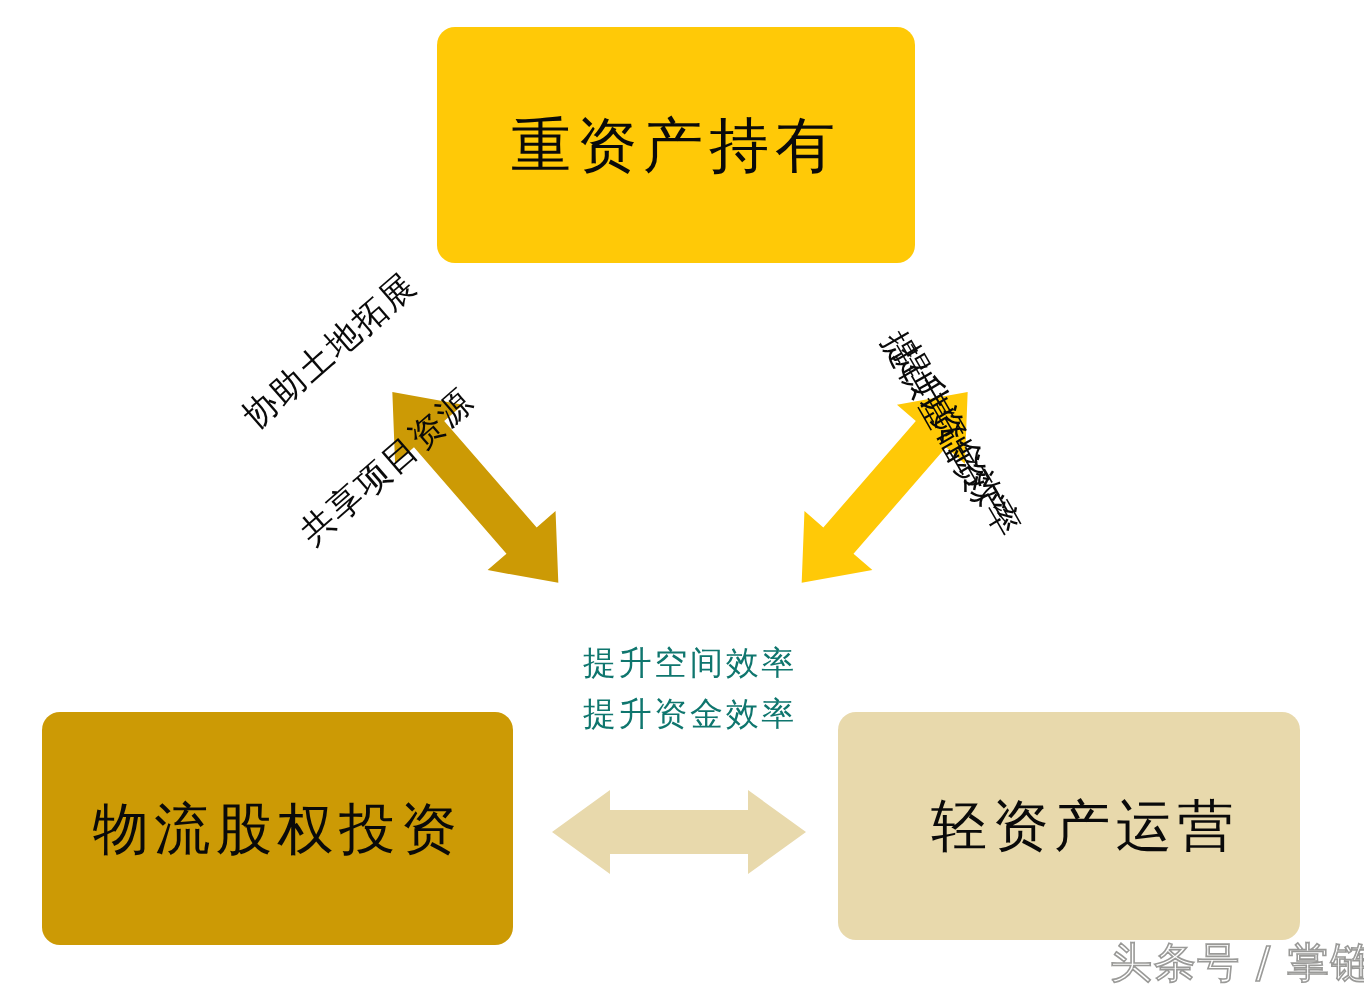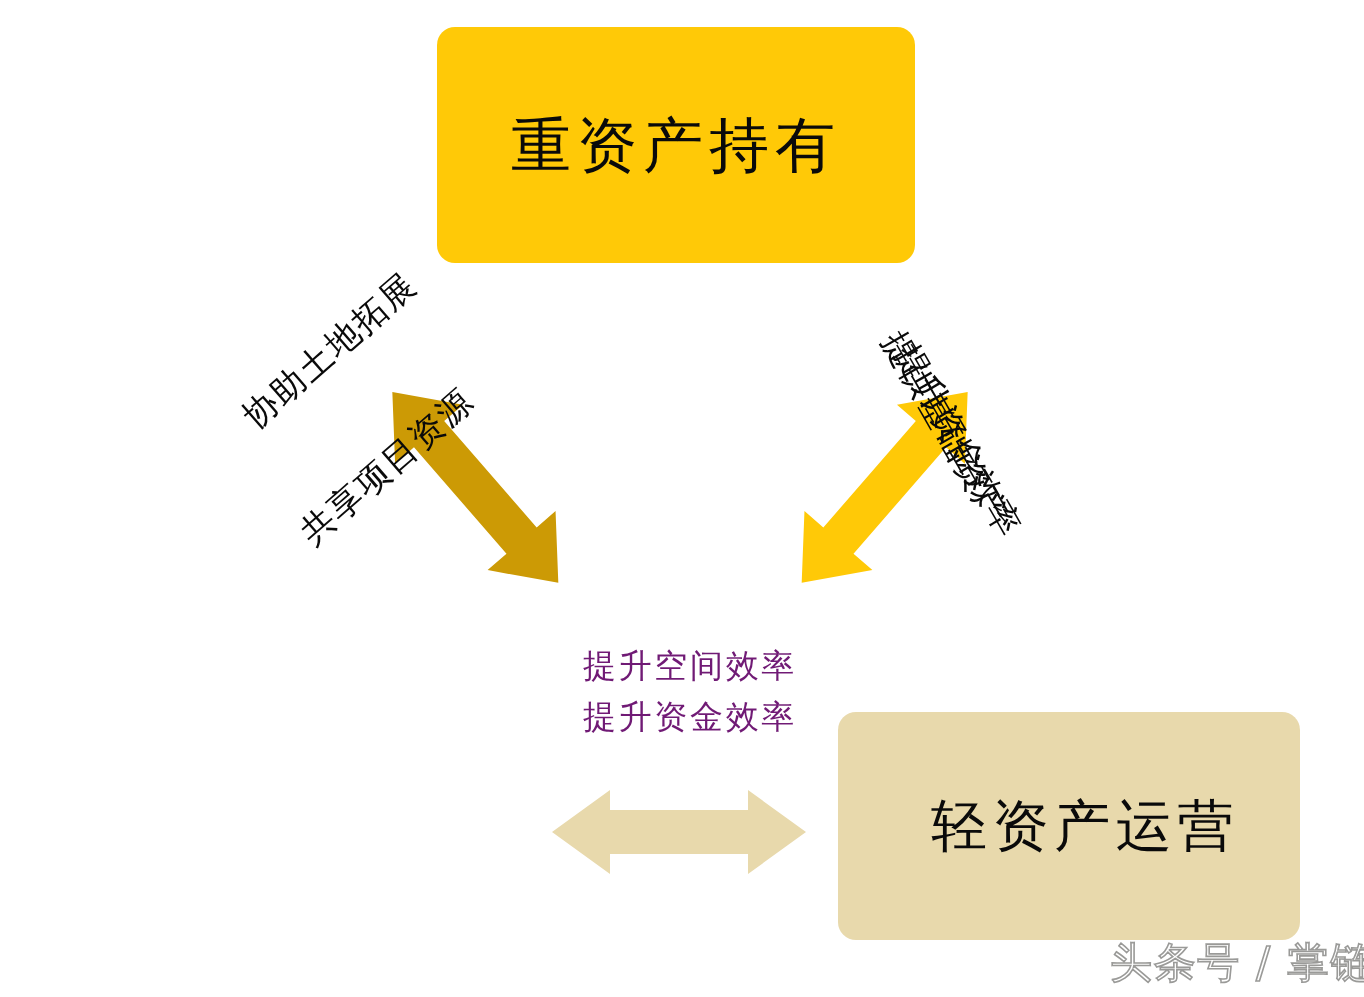--- a/index.html
+++ b/index.html
@@ -89,23 +89,23 @@
 
   
   #center-labels {
     position: absolute;
     left: 540px;
     top: 640px;
     width: 300px;
     text-align: center;
   }
   .center-line {
-    font-family: Liberation Sans, sans-serif;
+    font-family: Liberation Mono, monospace;
     font-size: 33px;
-    color: #701a75;
+    color: #0f766e;
     letter-spacing: 0.08em;
     line-height: 1.55;
     white-space: nowrap;
   }
 
   
   #watermark {
     position: absolute;
     left: 1110px;
     top: 935px;
@@ -119,20 +119,23 @@
 </style>
 </head>
 <body>
 
 <div id="canvas">
 
   <div class="node" id="node-heavy">
     <span class="node-label">重资产持有</span>
   </div>
 
+  <div class="node" id="node-equity">
+    <span class="node-label">物流股权投资</span>
+  </div>
 
   <div class="node" id="node-light">
     <span class="node-label">轻资产运营</span>
   </div>
 
   <svg class="arrow-svg" id="arrow-left-diag" viewBox="0 0 210 265">
     <g transform="rotate(-41 105 132)">
       <polygon fill="#CC9A05" points="105,6 150,62 125,62 125,203 150,203 105,259 60,203 85,203 85,62 60,62"></polygon>
     </g>
   </svg>

